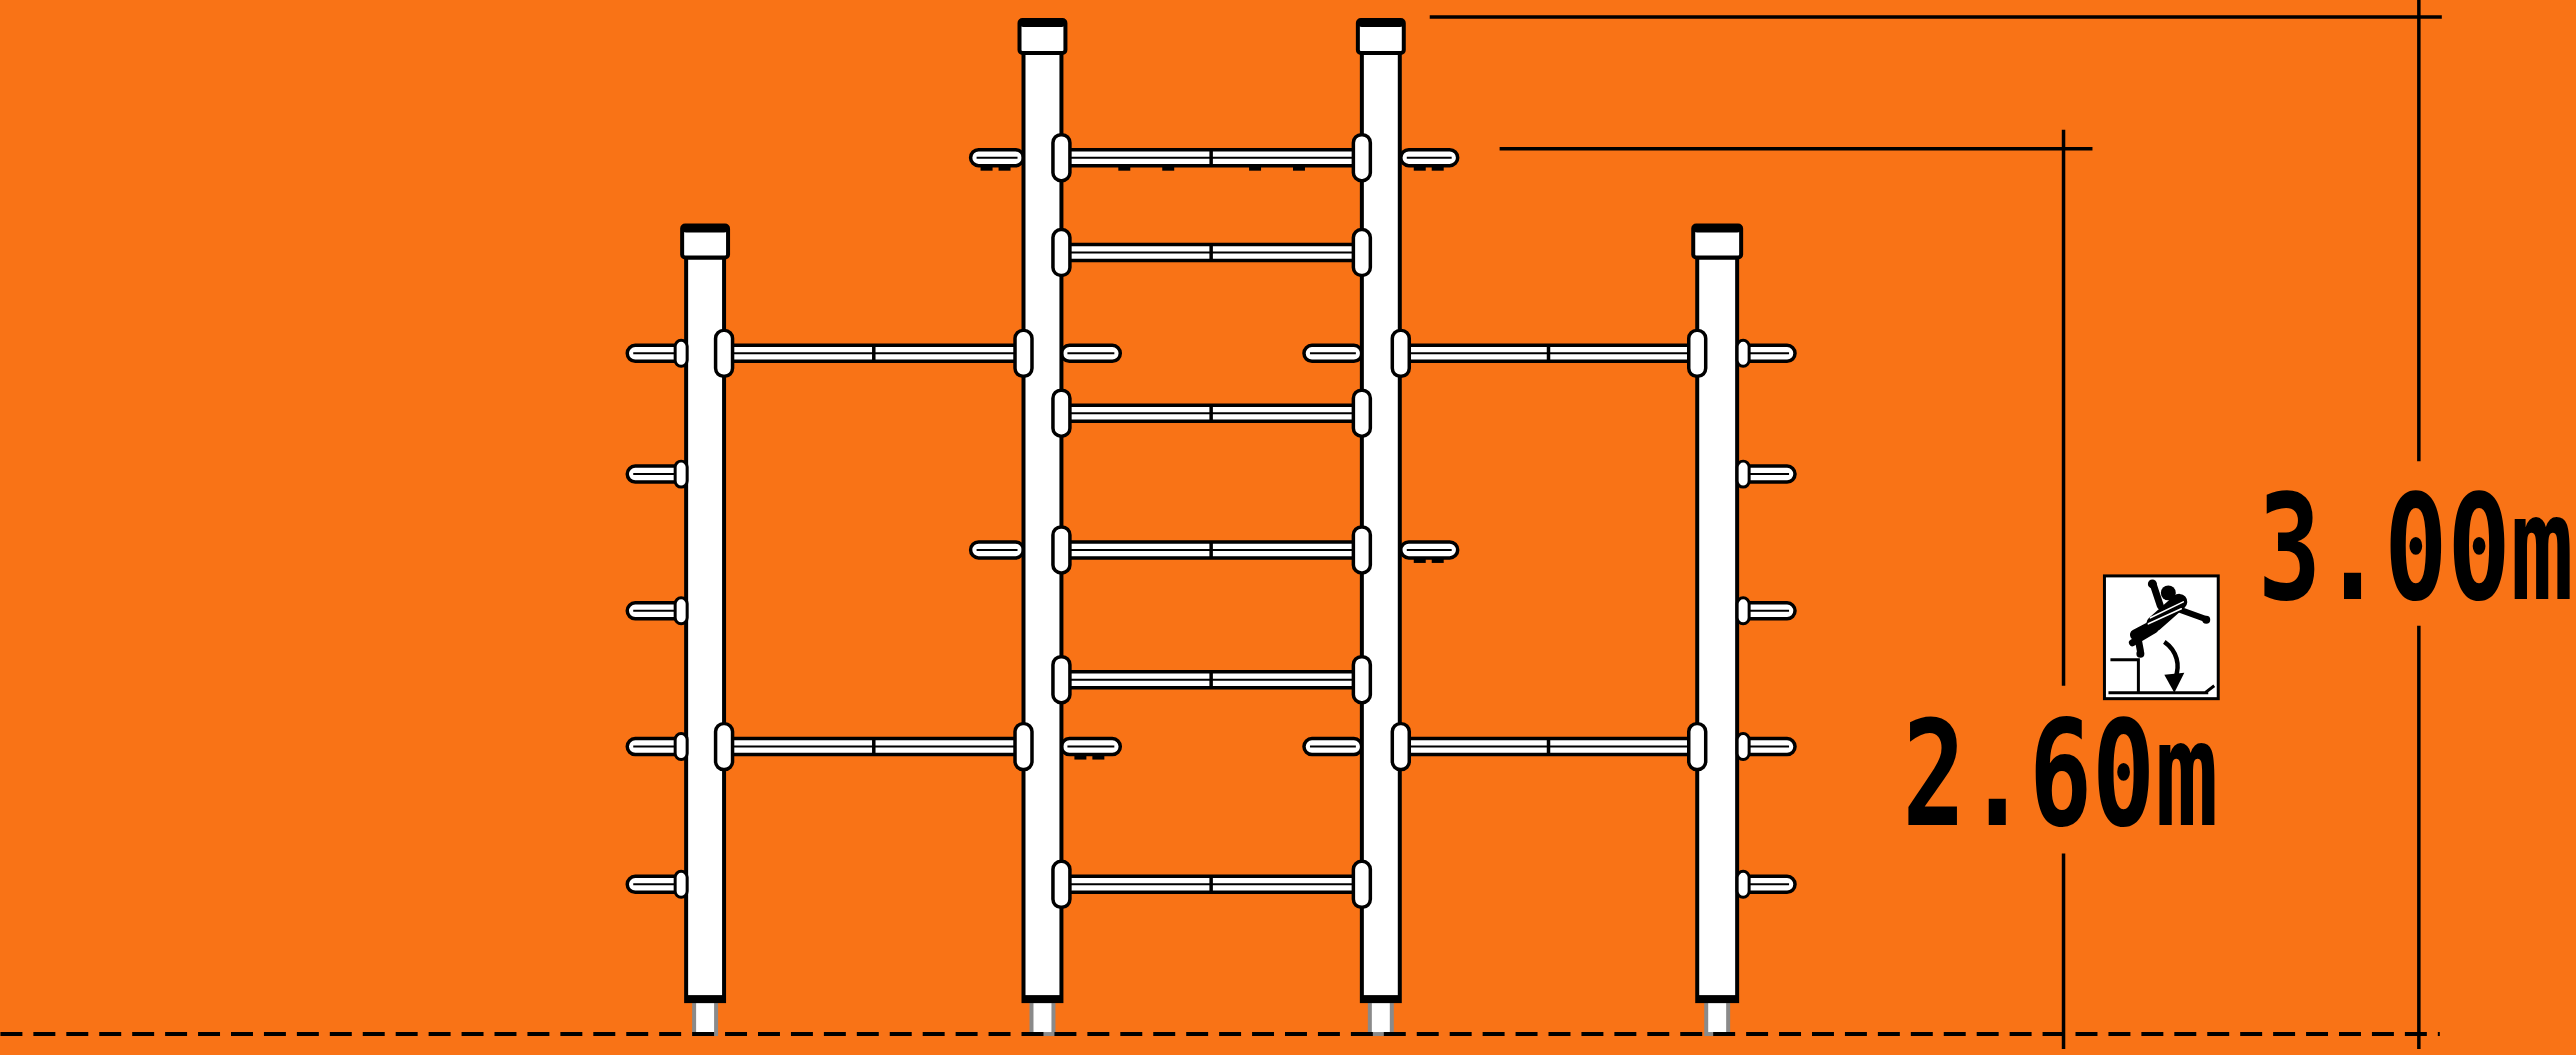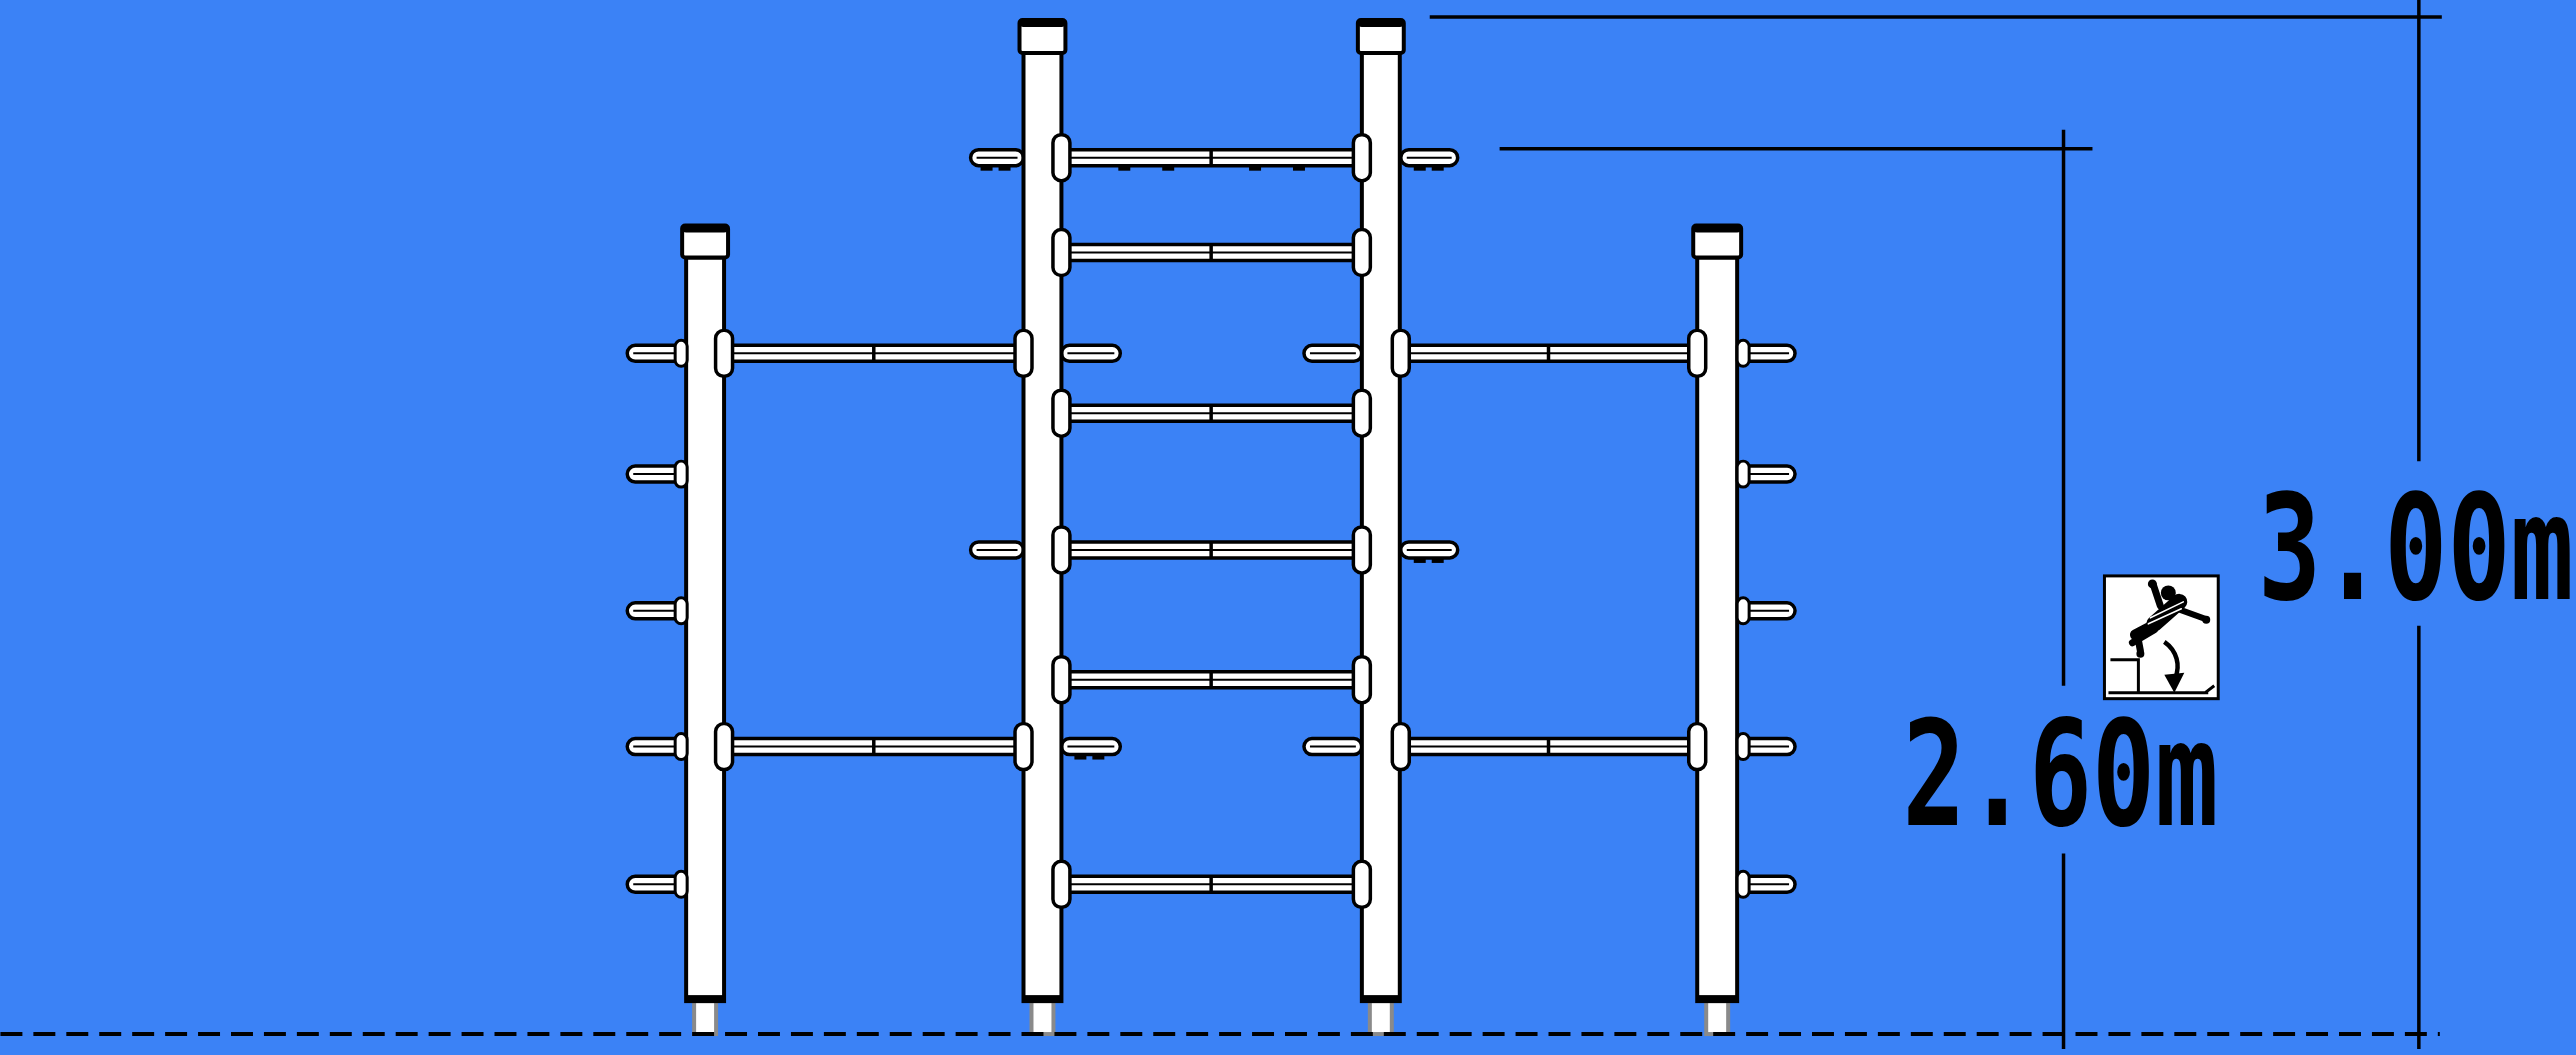--- a/index.html
+++ b/index.html
@@ -1,16 +1,16 @@
 <!DOCTYPE html>
 <html><head>
 <meta charset="utf-8">
 <style>
   html,body{margin:0;padding:0;background:#fff;}
-  .canvas{position:relative;width:2576px;height:1055px;background:#3b82f6;overflow:hidden;}
+  .canvas{position:relative;width:2576px;height:1055px;background:#f97316;overflow:hidden;}
   .canvas svg{position:absolute;left:0;top:0;}
   .dim-label{
     font-family:"DejaVu Sans Mono", monospace;
     font-weight:bold;
     font-size:146px;
     fill:#000;
   }
 </style>
 </head>
 <body>

